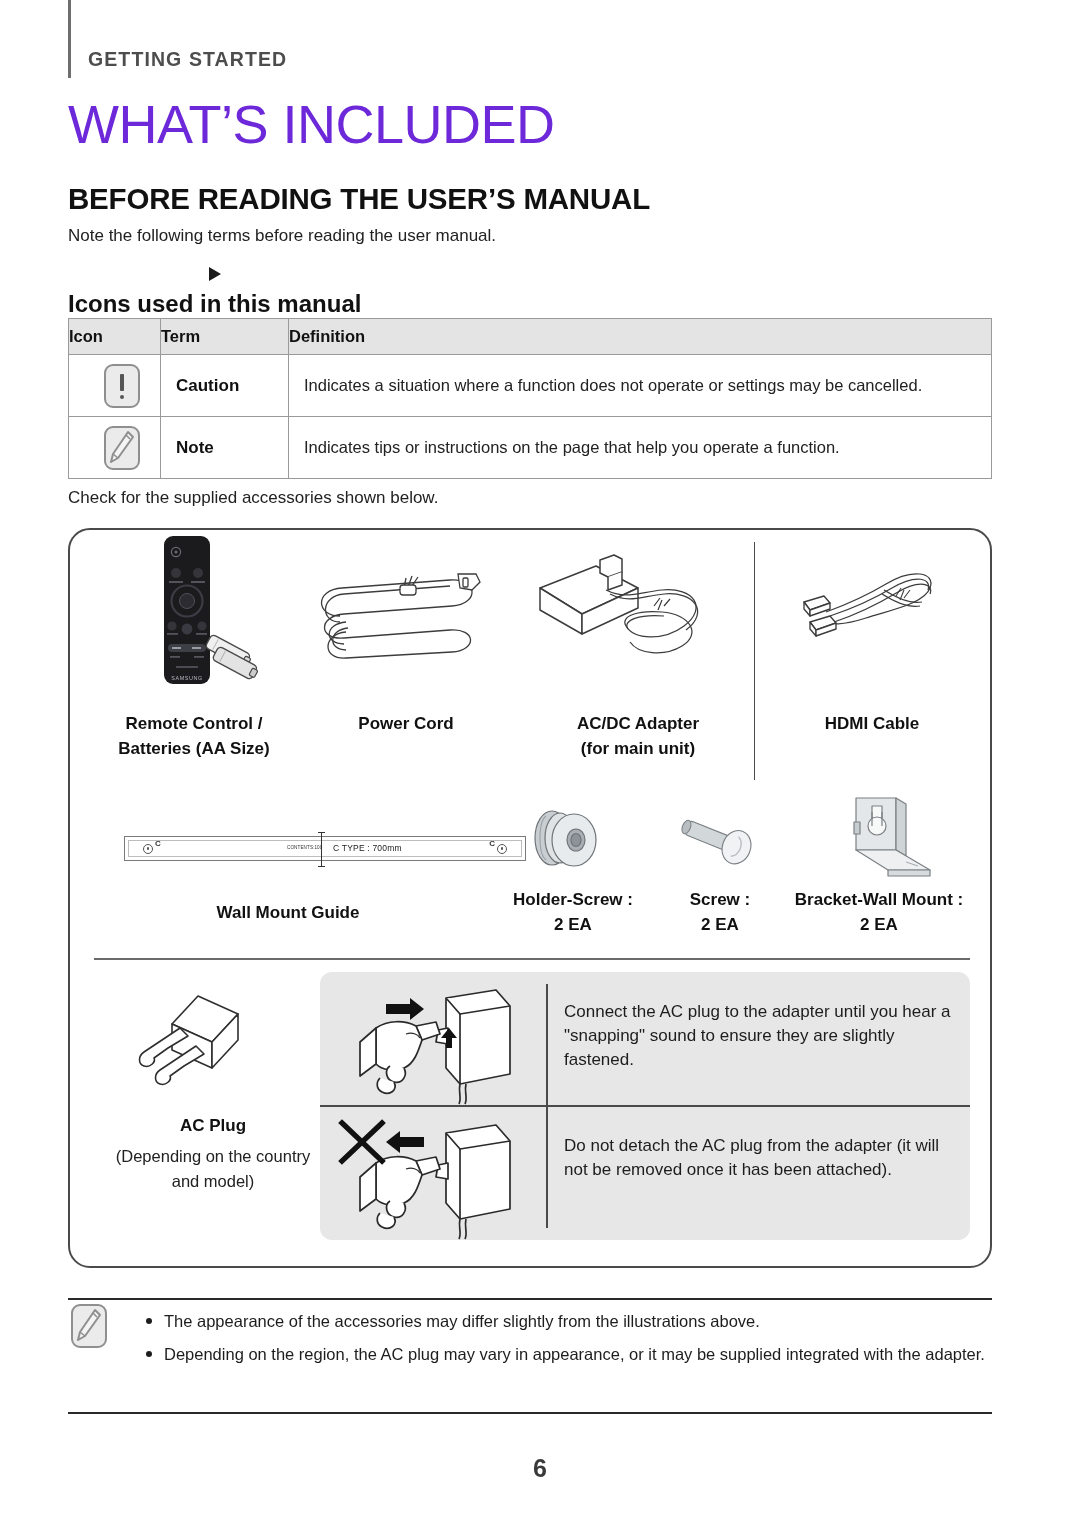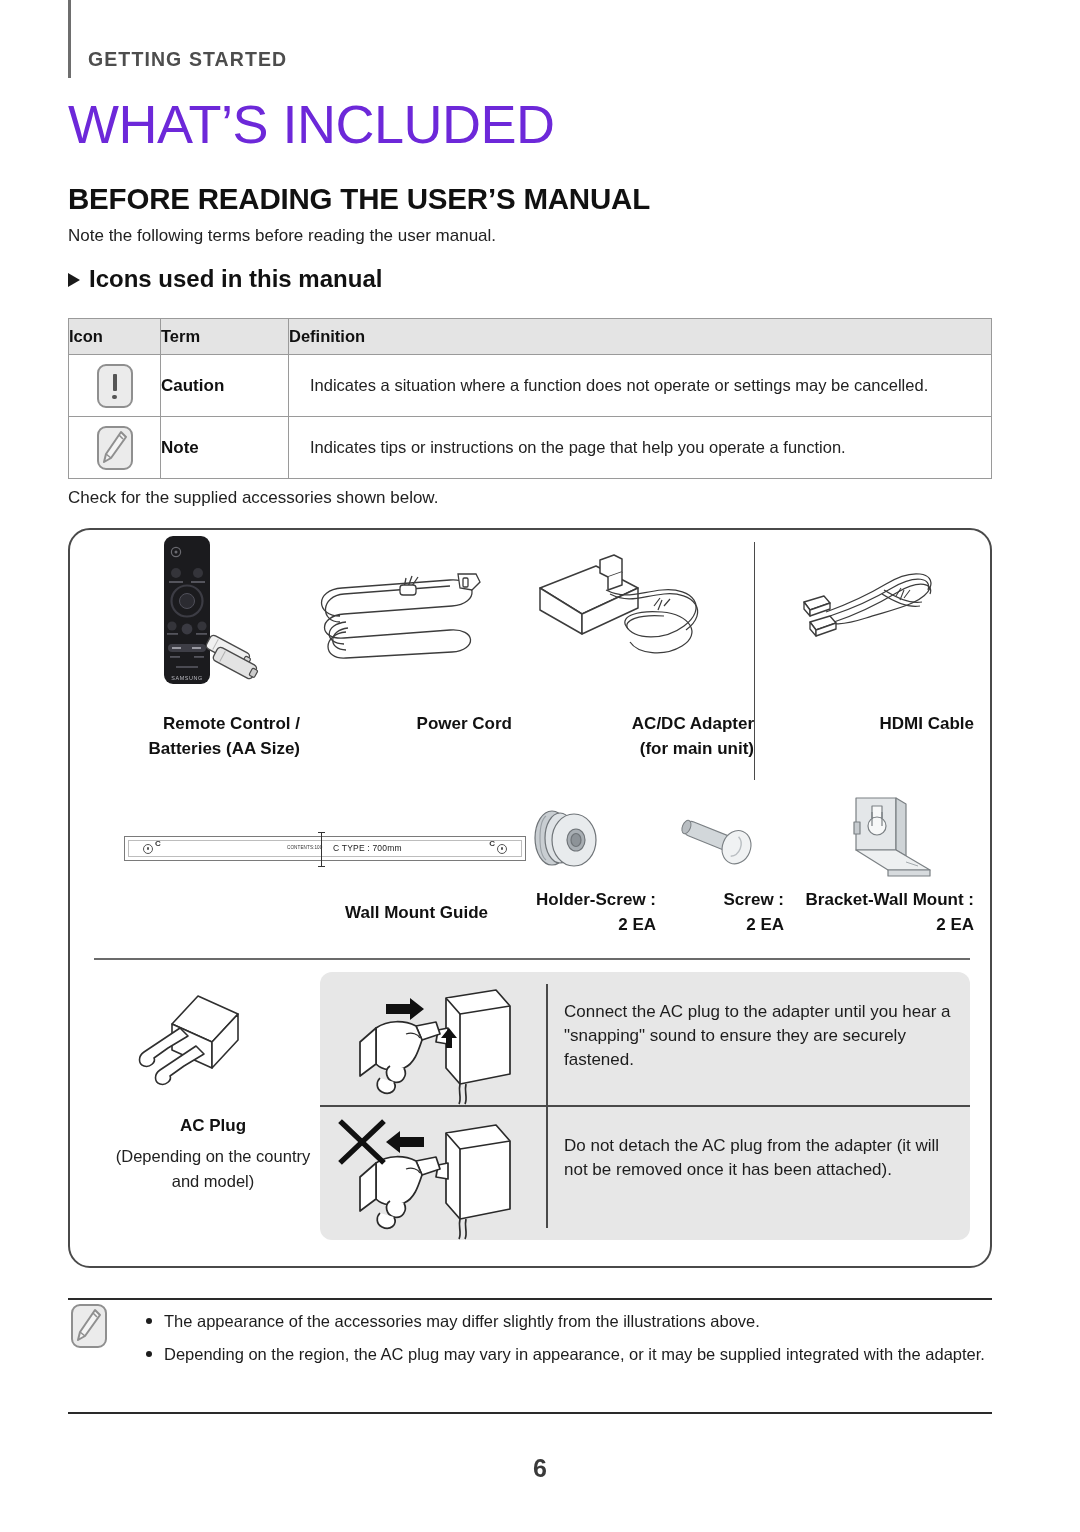--- a/index.html
+++ b/index.html
@@ -33,21 +33,21 @@
     color: #111111; white-space: nowrap;
   }
   .lead-text {
     position: absolute; left: 68px; top: 226px;
     font-size: 17px; color: #222; white-space: nowrap;
   }
 
   
   .subhead {
     position: absolute; left: 68px; top: 265px;
-    display: flex; align-items: center; gap: 9px;
+    display: flex; align-items: center; gap: 9px; flex-direction: column;
   }
   .tri {
     width: 0; height: 0;
     border-left: 12px solid #1a1a1a;
     border-top: 7.5px solid transparent;
     border-bottom: 7.5px solid transparent;
     margin-top: 2px;
   }
   .subhead-label { font-size: 24px; font-weight: bold; color: #111; }
 
@@ -60,21 +60,21 @@
   .icons-table th, .icons-table td {
     border: 1px solid #9a9a9a;
     text-align: left; vertical-align: middle;
   }
   .icons-table thead th {
     background: #e4e4e4; font-size: 16.5px; font-weight: bold;
     height: 36px; color: #111;
   }
   .col-icon  { width: 92px; }
   .col-term  { width: 128px; }
-  .icons-table tbody td { height: 62px; background: #fff; }
+  .icons-table tbody td { height: 62px; background: #fff; padding-left: 15px; }
   .cell-term { font-size: 17px; font-weight: bold; color: #111; }
   .cell-def {
     font-size: 16.5px; text-align: left; padding-left: 21px; color: #222;
   }
 
   
   .glyphbox {
     width: 36px; height: 44px; margin: 0 auto;
     border: 2.6px solid #8f8f8f; border-radius: 9px;
     background: #ebebeb; position: relative;
@@ -101,21 +101,21 @@
     border: 2.4px solid #4a4a4a; border-radius: 22px;
     background: #fff;
   }
 
   
   .row1 { position: absolute; left: 0; top: 0; width: 100%; height: 260px; }
   .cellbox { position: absolute; top: 0; height: 100%; }
   .art { position: absolute; left: 0; right: 0; top: 0; height: 168px; }
   .cap {
     position: absolute; left: 0; right: 0; top: 182px;
-    text-align: right; font-size: 17px; font-weight: bold;
+    text-align: center; font-size: 17px; font-weight: bold;
     line-height: 1.45; color: #111;
   }
   .vdiv-r1 {
     position: absolute; top: 12px; width: 1.4px; height: 238px;
     background: #4a4a4a;
   }
 
   
   .row2 { position: absolute; left: 0; top: 262px; width: 100%; height: 170px; }
   .hdiv {
@@ -547,21 +547,21 @@
             <g stroke="#111" stroke-width="5.4" stroke-linecap="square">
               <line x1="22" y1="16" x2="62" y2="54"></line>
               <line x1="62" y1="16" x2="22" y2="54"></line>
             </g>
           </svg>
         </div>
 
         <div class="gp-vdiv"></div>
         <div class="gp-hdiv"></div>
 
-        <div class="gp-text" style="top:28px">Connect the AC plug to the adapter until you hear a "snapping" sound to ensure they are securely fastened.</div>
+        <div class="gp-text" style="top:28px">Connect the AC plug to the adapter until you hear a "snapping" sound to ensure they are slightly fastened.</div>
         <div class="gp-text" style="top:162px">Do not detach the AC plug from the adapter (it will not be removed once it has been attached).</div>
       </div>
     </div>
   </div>
 
   <div class="note-block">
     <div class="note-rule-top"></div>
     <div class="note-icon">
       <svg width="32" height="40" viewBox="0 0 32 40">
         <path d="M22 4 L27 9 L12 30 L5 34 L7 26 Z" fill="#f4f4f4" stroke="#8f8f8f" stroke-width="2" stroke-linejoin="round"></path>

